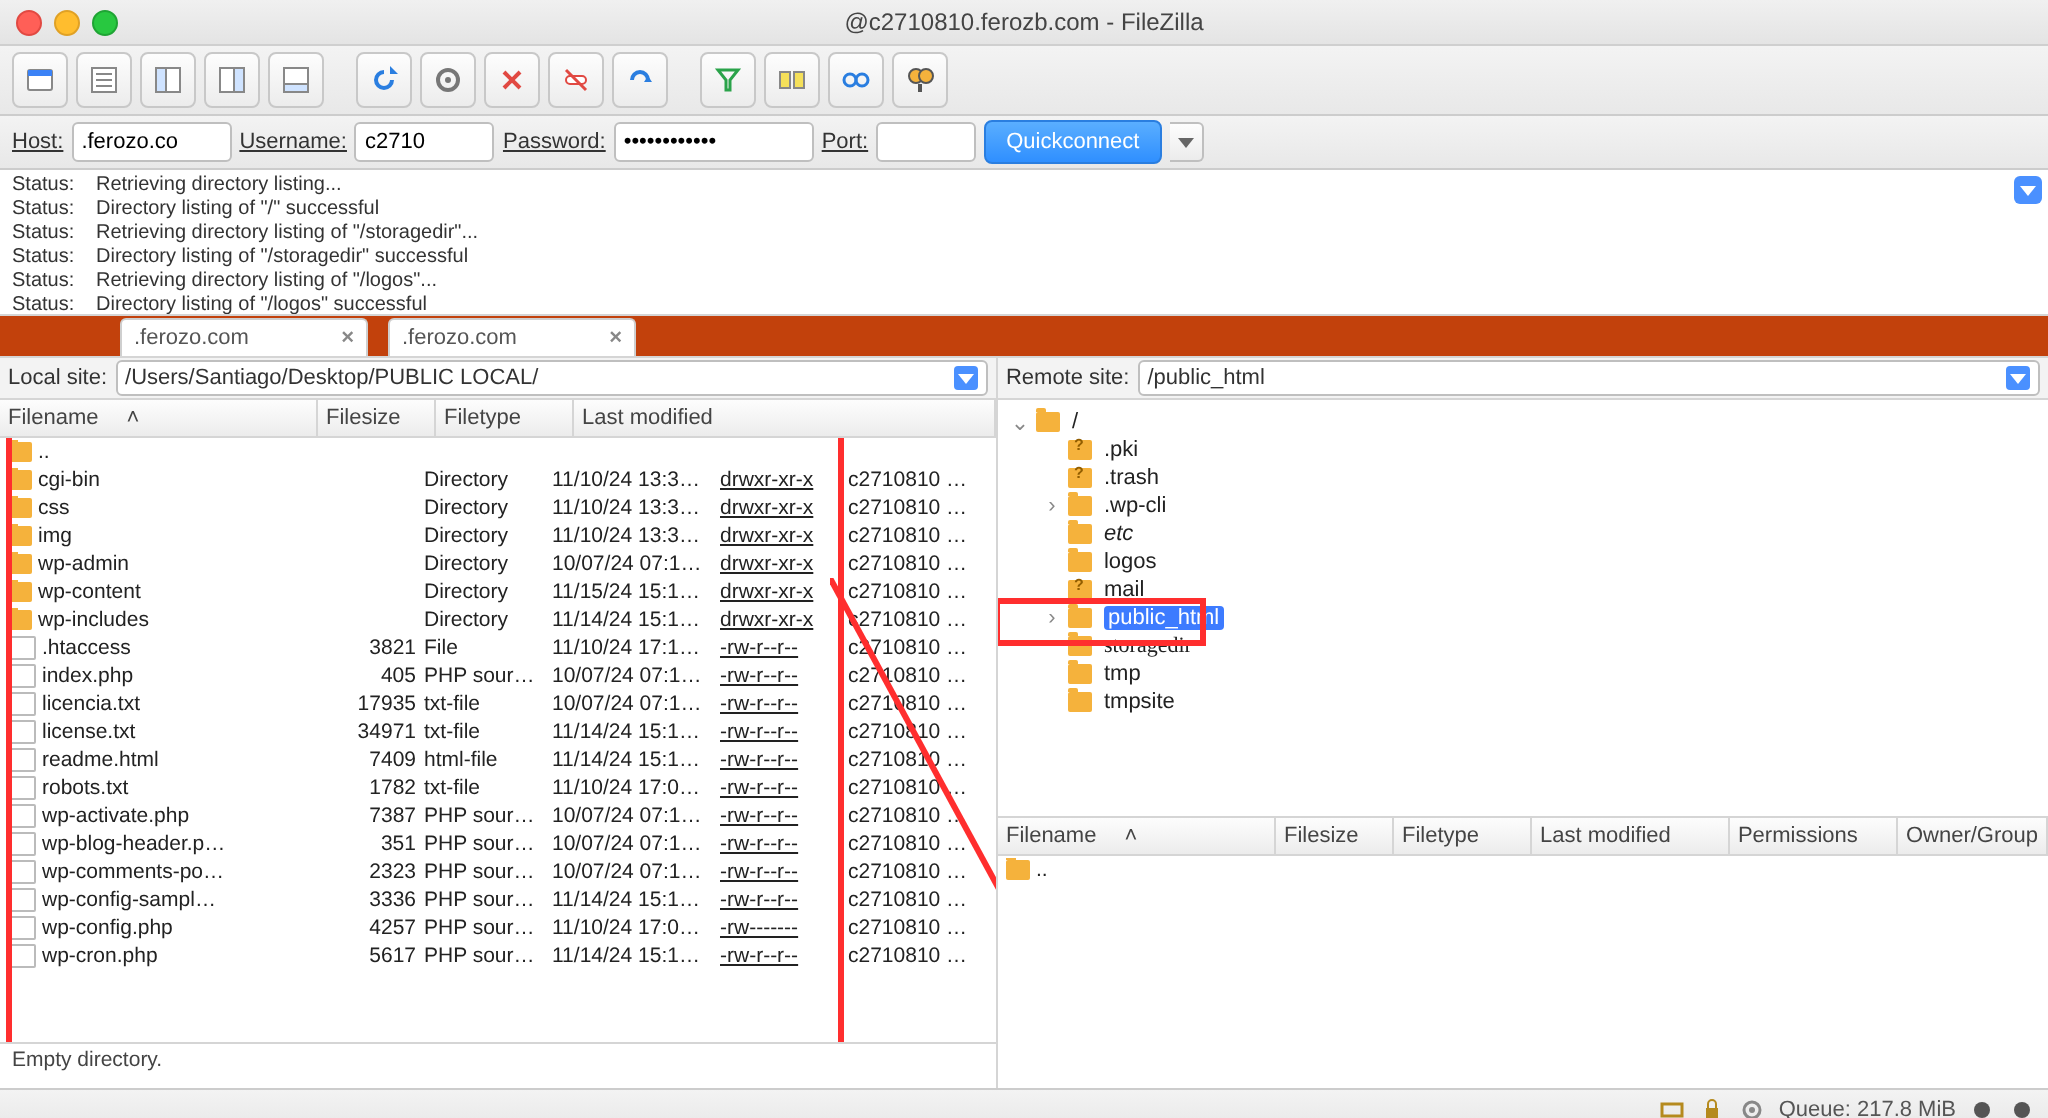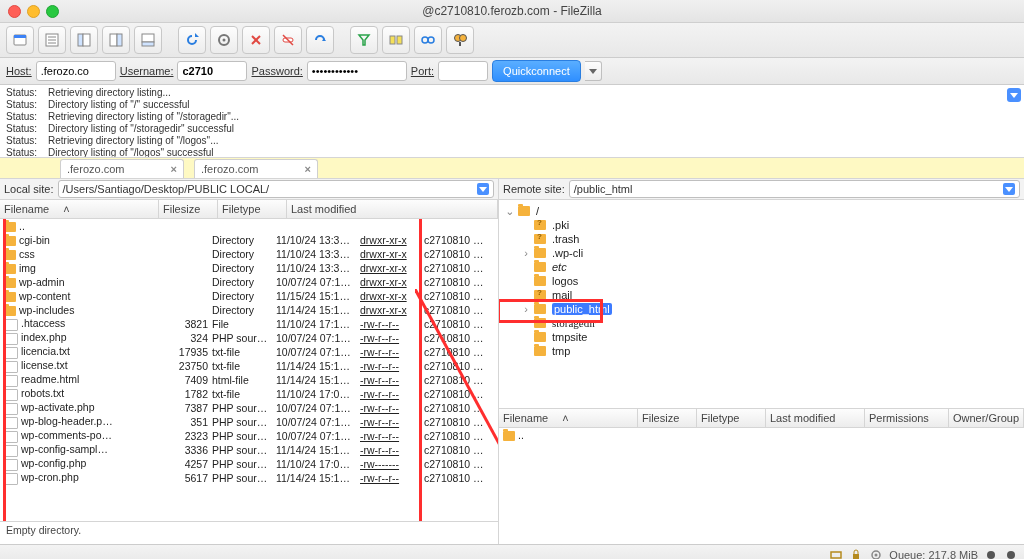--- a/index.html
+++ b/index.html
@@ -123,21 +123,21 @@
     top: 3px;
     width: 14px; height: 14px;
     background: #4a90ff;
     border-radius: 3px;
     display:flex;align-items:center;justify-content:center;
     cursor:pointer;
   }
 
   .tabbar {
     height: 20px;
-    background: #fef9c3;
+    background: #c2410c;
     border-bottom: 1px solid #d5d5d5;
     display: flex;
     align-items: flex-end;
   }
   .tab {
     height: 18px;
     padding: 0 6px;
     background: #fff;
     border: 1px solid #cfcfcf;
     border-bottom: none;
@@ -384,21 +384,21 @@
         <circle cx="11" cy="6" r="3.5" fill="#f5b23c" stroke="#555"></circle>
         <line x1="8" y1="10" x2="8" y2="14" stroke="#555" stroke-width="2"></line>
       </svg>
   </div>
 </div>
 
 <div class="quickbar">
   <label>Host:</label>
   <input class="qinput" style="width: 70px;" value=".ferozo.co">
   <label>Username:</label>
-  <input class="qinput" style="width: 60px; font-weight: bold;" value="c2710">
+  <input class="qinput" style="width: 60px;" value="c2710">
   <label>Password:</label>
   <input class="qinput" style="width: 90px;" value="••••••••••••">
   <label>Port:</label>
   <input class="qinput" style="width: 40px;" value="">
   <div class="qc-btn">Quickconnect</div>
   <div class="combo-toggle">
     <svg width="8" height="8">
         <polygon points="0,2 8,2 4,7" fill="#666"></polygon>
       </svg>
   </div>
@@ -510,37 +510,37 @@
           <div class="row">
             <div class="col-name"><span class="file-icon file-ico"></span>.htaccess</div>
             <div class="col-size">3821</div>
             <div class="col-type">File</div>
             <div class="col-mod">11/10/24 17:1…</div>
             <div class="col-perm">-rw-r--r--</div>
             <div class="col-owner">c2710810 …</div>
           </div>
           <div class="row">
             <div class="col-name"><span class="file-icon file-ico"></span>index.php</div>
-            <div class="col-size">324</div>
+            <div class="col-size">405</div>
             <div class="col-type">PHP sour…</div>
             <div class="col-mod">10/07/24 07:1…</div>
             <div class="col-perm">-rw-r--r--</div>
             <div class="col-owner">c2710810 …</div>
           </div>
           <div class="row">
             <div class="col-name"><span class="file-icon file-ico"></span>licencia.txt</div>
             <div class="col-size">17935</div>
             <div class="col-type">txt-file</div>
             <div class="col-mod">10/07/24 07:1…</div>
             <div class="col-perm">-rw-r--r--</div>
             <div class="col-owner">c2710810 …</div>
           </div>
           <div class="row">
             <div class="col-name"><span class="file-icon file-ico"></span>license.txt</div>
-            <div class="col-size">23750</div>
+            <div class="col-size">34971</div>
             <div class="col-type">txt-file</div>
             <div class="col-mod">11/14/24 15:1…</div>
             <div class="col-perm">-rw-r--r--</div>
             <div class="col-owner">c2710810 …</div>
           </div>
           <div class="row">
             <div class="col-name"><span class="file-icon file-ico"></span>readme.html</div>
             <div class="col-size">7409</div>
             <div class="col-type">html-file</div>
             <div class="col-mod">11/14/24 15:1…</div>
@@ -672,26 +672,26 @@
             <span class="label">public_html</span>
           </div>
           <div class="tree-row" style="padding-left: 20px; font-family: Liberation Serif, serif;">
             <span class="disclosure"></span>
             <span class="file-icon folder-ico"></span>
             <span class="label">storagedir</span>
           </div>
           <div class="tree-row" style="padding-left: 20px;">
             <span class="disclosure"></span>
             <span class="file-icon folder-ico"></span>
-            <span class="label">tmpsite</span>
+            <span class="label">tmp</span>
           </div>
           <div class="tree-row" style="padding-left: 20px;">
             <span class="disclosure"></span>
             <span class="file-icon folder-ico"></span>
-            <span class="label">tmp</span>
+            <span class="label">tmpsite</span>
           </div>
         </div>
       <div class="red-frame" style="left:-2px;top:99px;width:100px;height:18px"></div>
     </div>
     <div class="remote-list">
       <div class="list-header">
         <div style="width:130px">
             <span>Filename</span>
             <span> ˄</span>
           </div>

